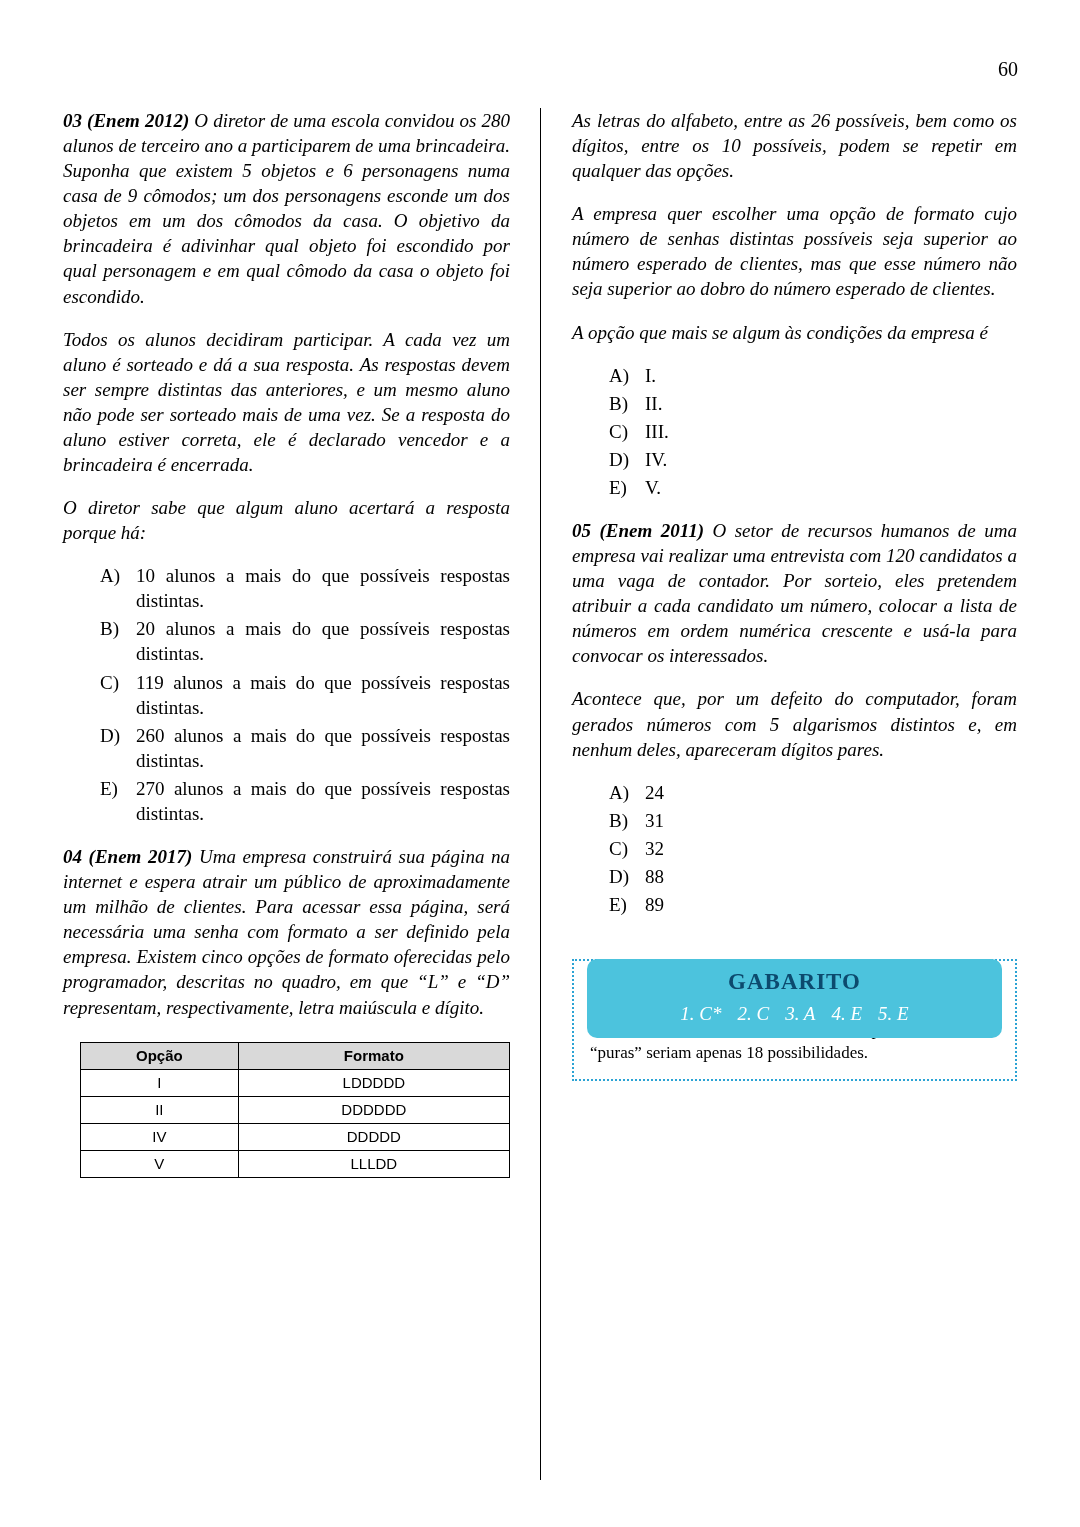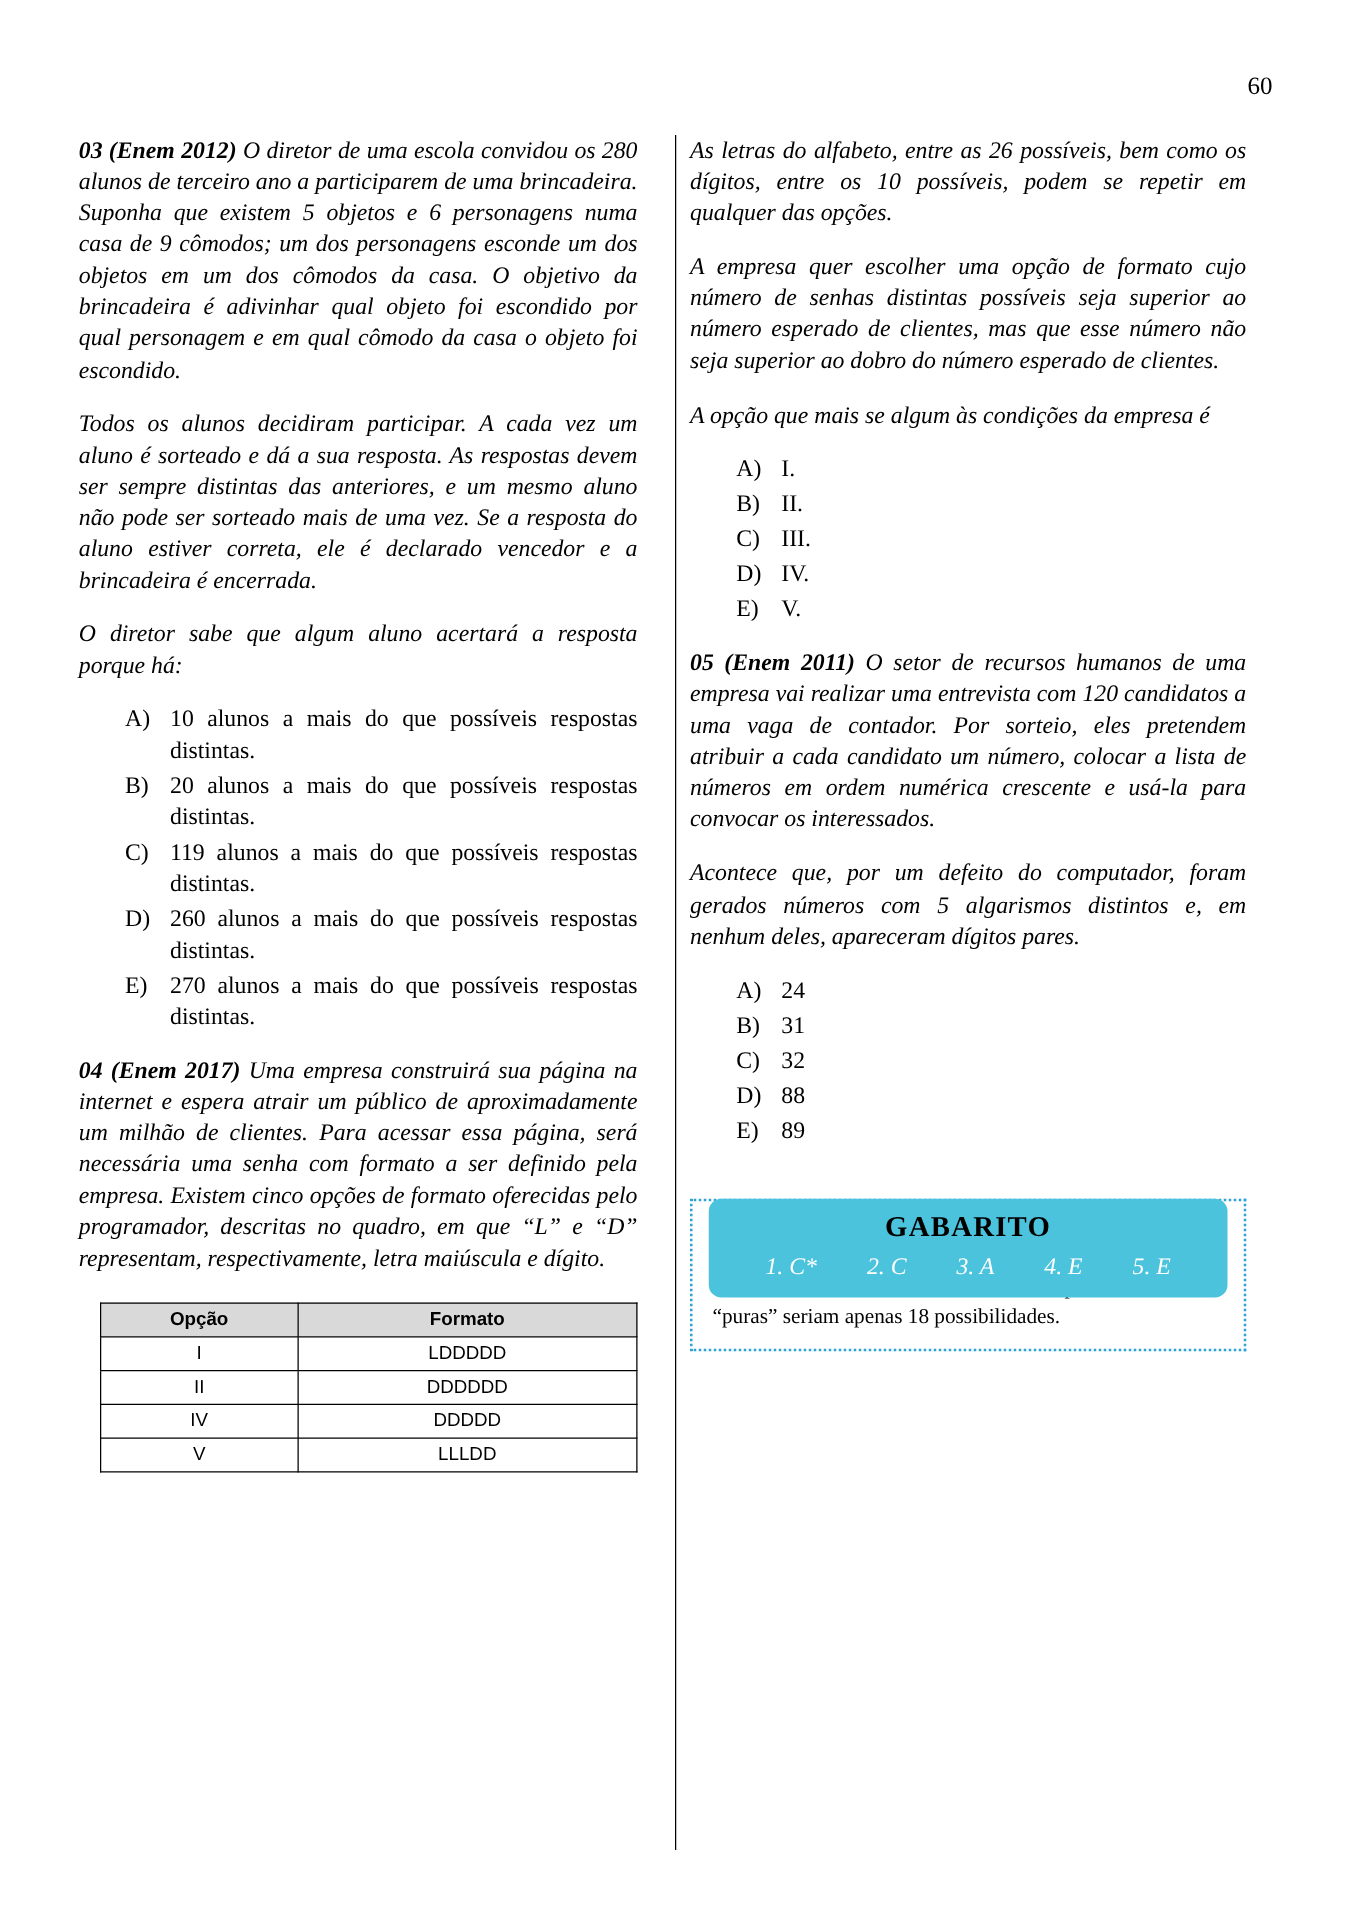--- a/index.html
+++ b/index.html
@@ -15,21 +15,21 @@
   .page-number {
     position:absolute; top:58px; right:62px;
     font-size:20px;
   }
   .columns {
     position:absolute; top:108px; left:63px;
     width:954px;
     display:flex;
   }
   .col-left { width:447px; }
-  .col-right { width:445px; margin-left:42px; }
+  .col-right { width:445px; margin-left:62px; }
   .column-divider {
     position:absolute; top:108px; left:540px;
     width:1px; height:1372px; background:#000;
   }
   p.para {
     font-size:19px; line-height:1.32;
     text-align:justify;
     margin-bottom:18px;
     font-style:italic;
   }
@@ -65,26 +65,26 @@
     padding:58px 16px 14px 16px;
   }
   .gab-box {
     position:absolute; top:0; left:15px; right:15px;
     background:#4cc3dd;
     border-radius:10px;
     padding:10px 0 13px 0;
     text-align:center;
   }
   .gab-title {
-    color:#000000; font-weight:bold;
+    color:#0c4a6e; font-weight:bold;
     font-size:23px; letter-spacing:1px;
   }
   .gab-answers {
     margin-top:8px;
-    display:flex; justify-content:center; gap:40px;
+    display:flex; justify-content:center; gap:16px;
     color:#fff; font-style:italic; font-size:19px;
   }
   .gab-note {
     font-size:17px; line-height:1.35;
     text-align:justify;
   }
   .note-star { color:#e8000d; font-weight:bold; }
 </style>
 </head>
 <body>

